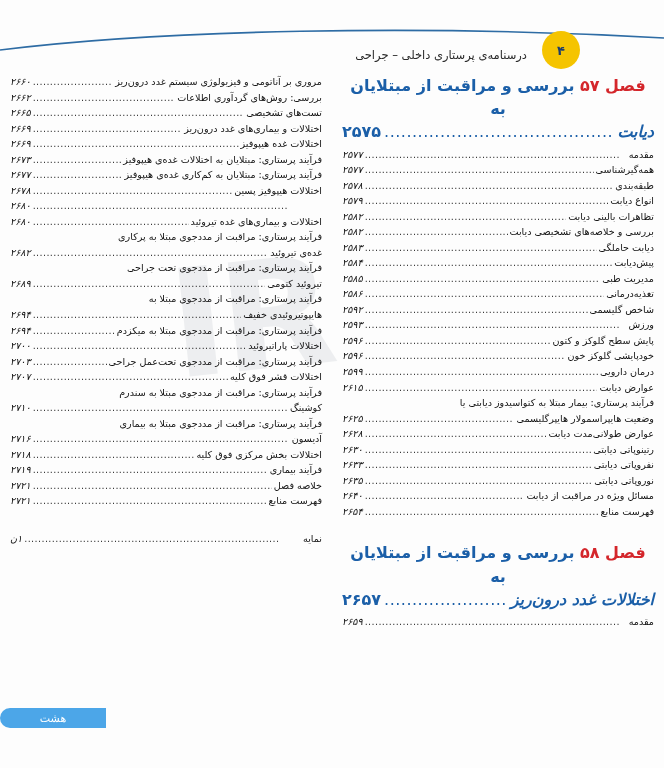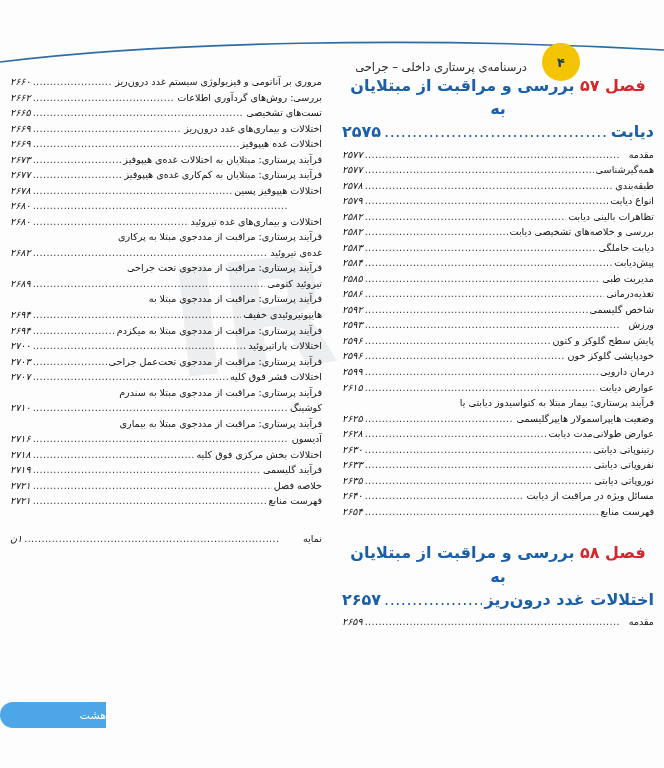--- a/index.html
+++ b/index.html
@@ -21,21 +21,21 @@
   
   #page {
     position: absolute;
     inset: 0;
     background: #fdfdfd;
   }
 
   
   #header {
     position: absolute;
-    top: 16px;
+    top: 4px;
     left: 0;
     width: 597px;
     height: 76px;
   }
   #header-rule {
     position: absolute;
     top: 0; left: 0;
     width: 664px;
     height: 64px;
     overflow: hidden;
@@ -117,21 +117,21 @@
   }
   .chapter .chap-num {
     color: #d4262b;
   }
   .chapter .chap-line2 {
     display: flex;
     flex-direction: row;
     align-items: baseline;
     width: 100%;
   }
-  .chapter .chap-tail { white-space: nowrap; }
+  .chapter .chap-tail { white-space: nowrap; font-style: italic; }
   .chapter .dots {
     flex: 1 1 auto;
     overflow: hidden;
     white-space: nowrap;
     margin: 0 3px;
     color: #1b5fa8;
     font-weight: normal;
     letter-spacing: .5px;
     direction: ltr;
   }
@@ -169,29 +169,30 @@
   }
 
   .spacer-lg { height: 22px; }
 
   
   #footer-tab {
     position: absolute;
     left: 0;
     bottom: 40px;
     width: 106px;
-    height: 26px;
+    height: 20px;
     background: #4ca6e8;
     border-top-left-radius: 13px;
     border-bottom-left-radius: 13px;
     display: flex;
     align-items: center;
-    justify-content: flex-start;
+    justify-content: center;
     color: #ffffff;
     font-size: 11px;
+    font-family: Liberation Serif, serif;
   }
 </style>
 </head>
 <body>
 
 <div id="page">
 
   <div id="header">
 
     <div id="header-rule">
@@ -496,21 +497,21 @@
         </div>
       </div>
 
       <div>
         <div class="entry">
           <span class="label">اختلالات بخش مرکزی فوق کلیه</span>
           <span class="dots">..........................................................................</span>
           <span class="pg">۲۷۱۸</span>
         </div>
         <div class="entry">
-          <span class="label">فرآیند گلیسمی</span>
+          <span class="label">فرآیند بیماری</span>
           <span class="dots">..........................................................................</span>
           <span class="pg">۲۷۱۹</span>
         </div>
         <div class="entry">
           <span class="label">خلاصه فصل</span>
           <span class="dots">..........................................................................</span>
           <span class="pg">۲۷۲۱</span>
         </div>
         <div class="entry">
           <span class="label">فهرست منابع</span>

